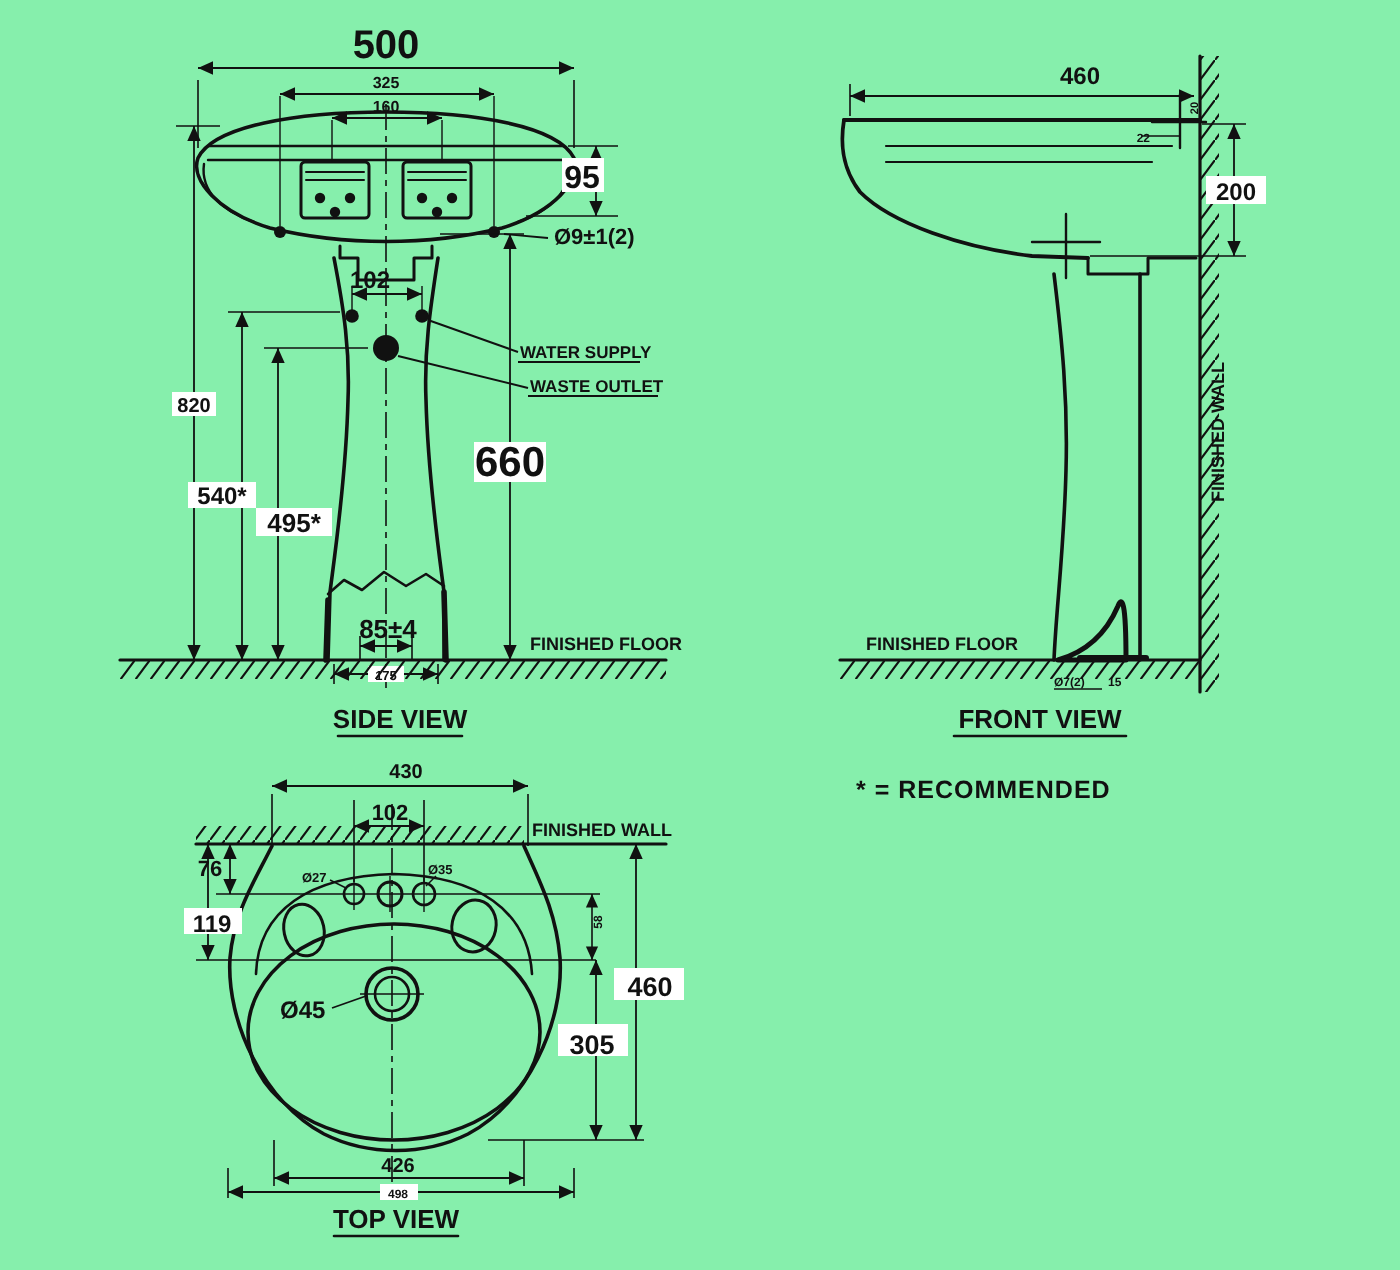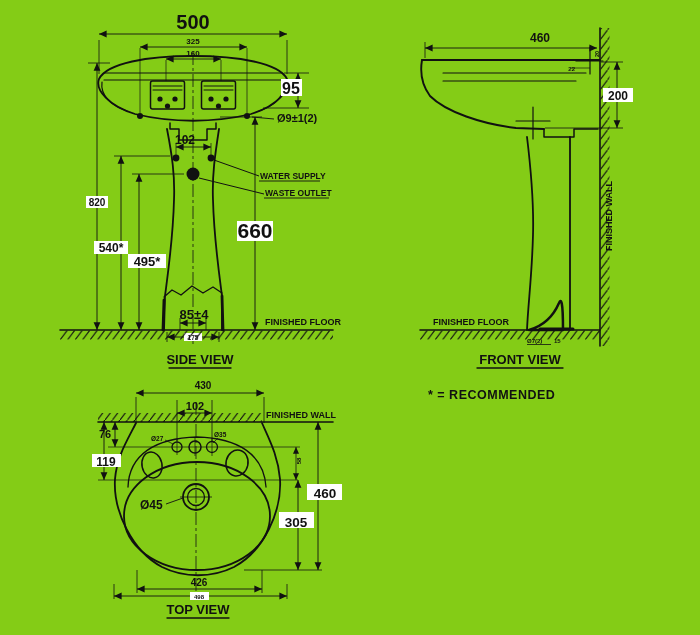--- a/index.html
+++ b/index.html
@@ -1,16 +1,16 @@
 <!DOCTYPE html>
 <html><head>
 <meta charset="utf-8">
 <style>
   html,body{margin:0;padding:0;background:#fff;}
-  .canvas{width:700px;height:635px;background:#84cc16;position:relative;overflow:hidden;}
+  .canvas{width:700px;height:635px;background:#86efac;position:relative;overflow:hidden;}
   svg{display:block;}
   svg text{font-family:"Liberation Sans",sans-serif;font-weight:700;fill:#111;}
   .obj{stroke:#111;fill:none;stroke-linecap:round;stroke-linejoin:round;}
   .dim{stroke:#111;fill:none;}
   .cl{stroke:#111;fill:none;stroke-dasharray:13 3 3 3;}
   .ko{fill:#ffffff;}
 </style>
 </head>
 <body>
 

